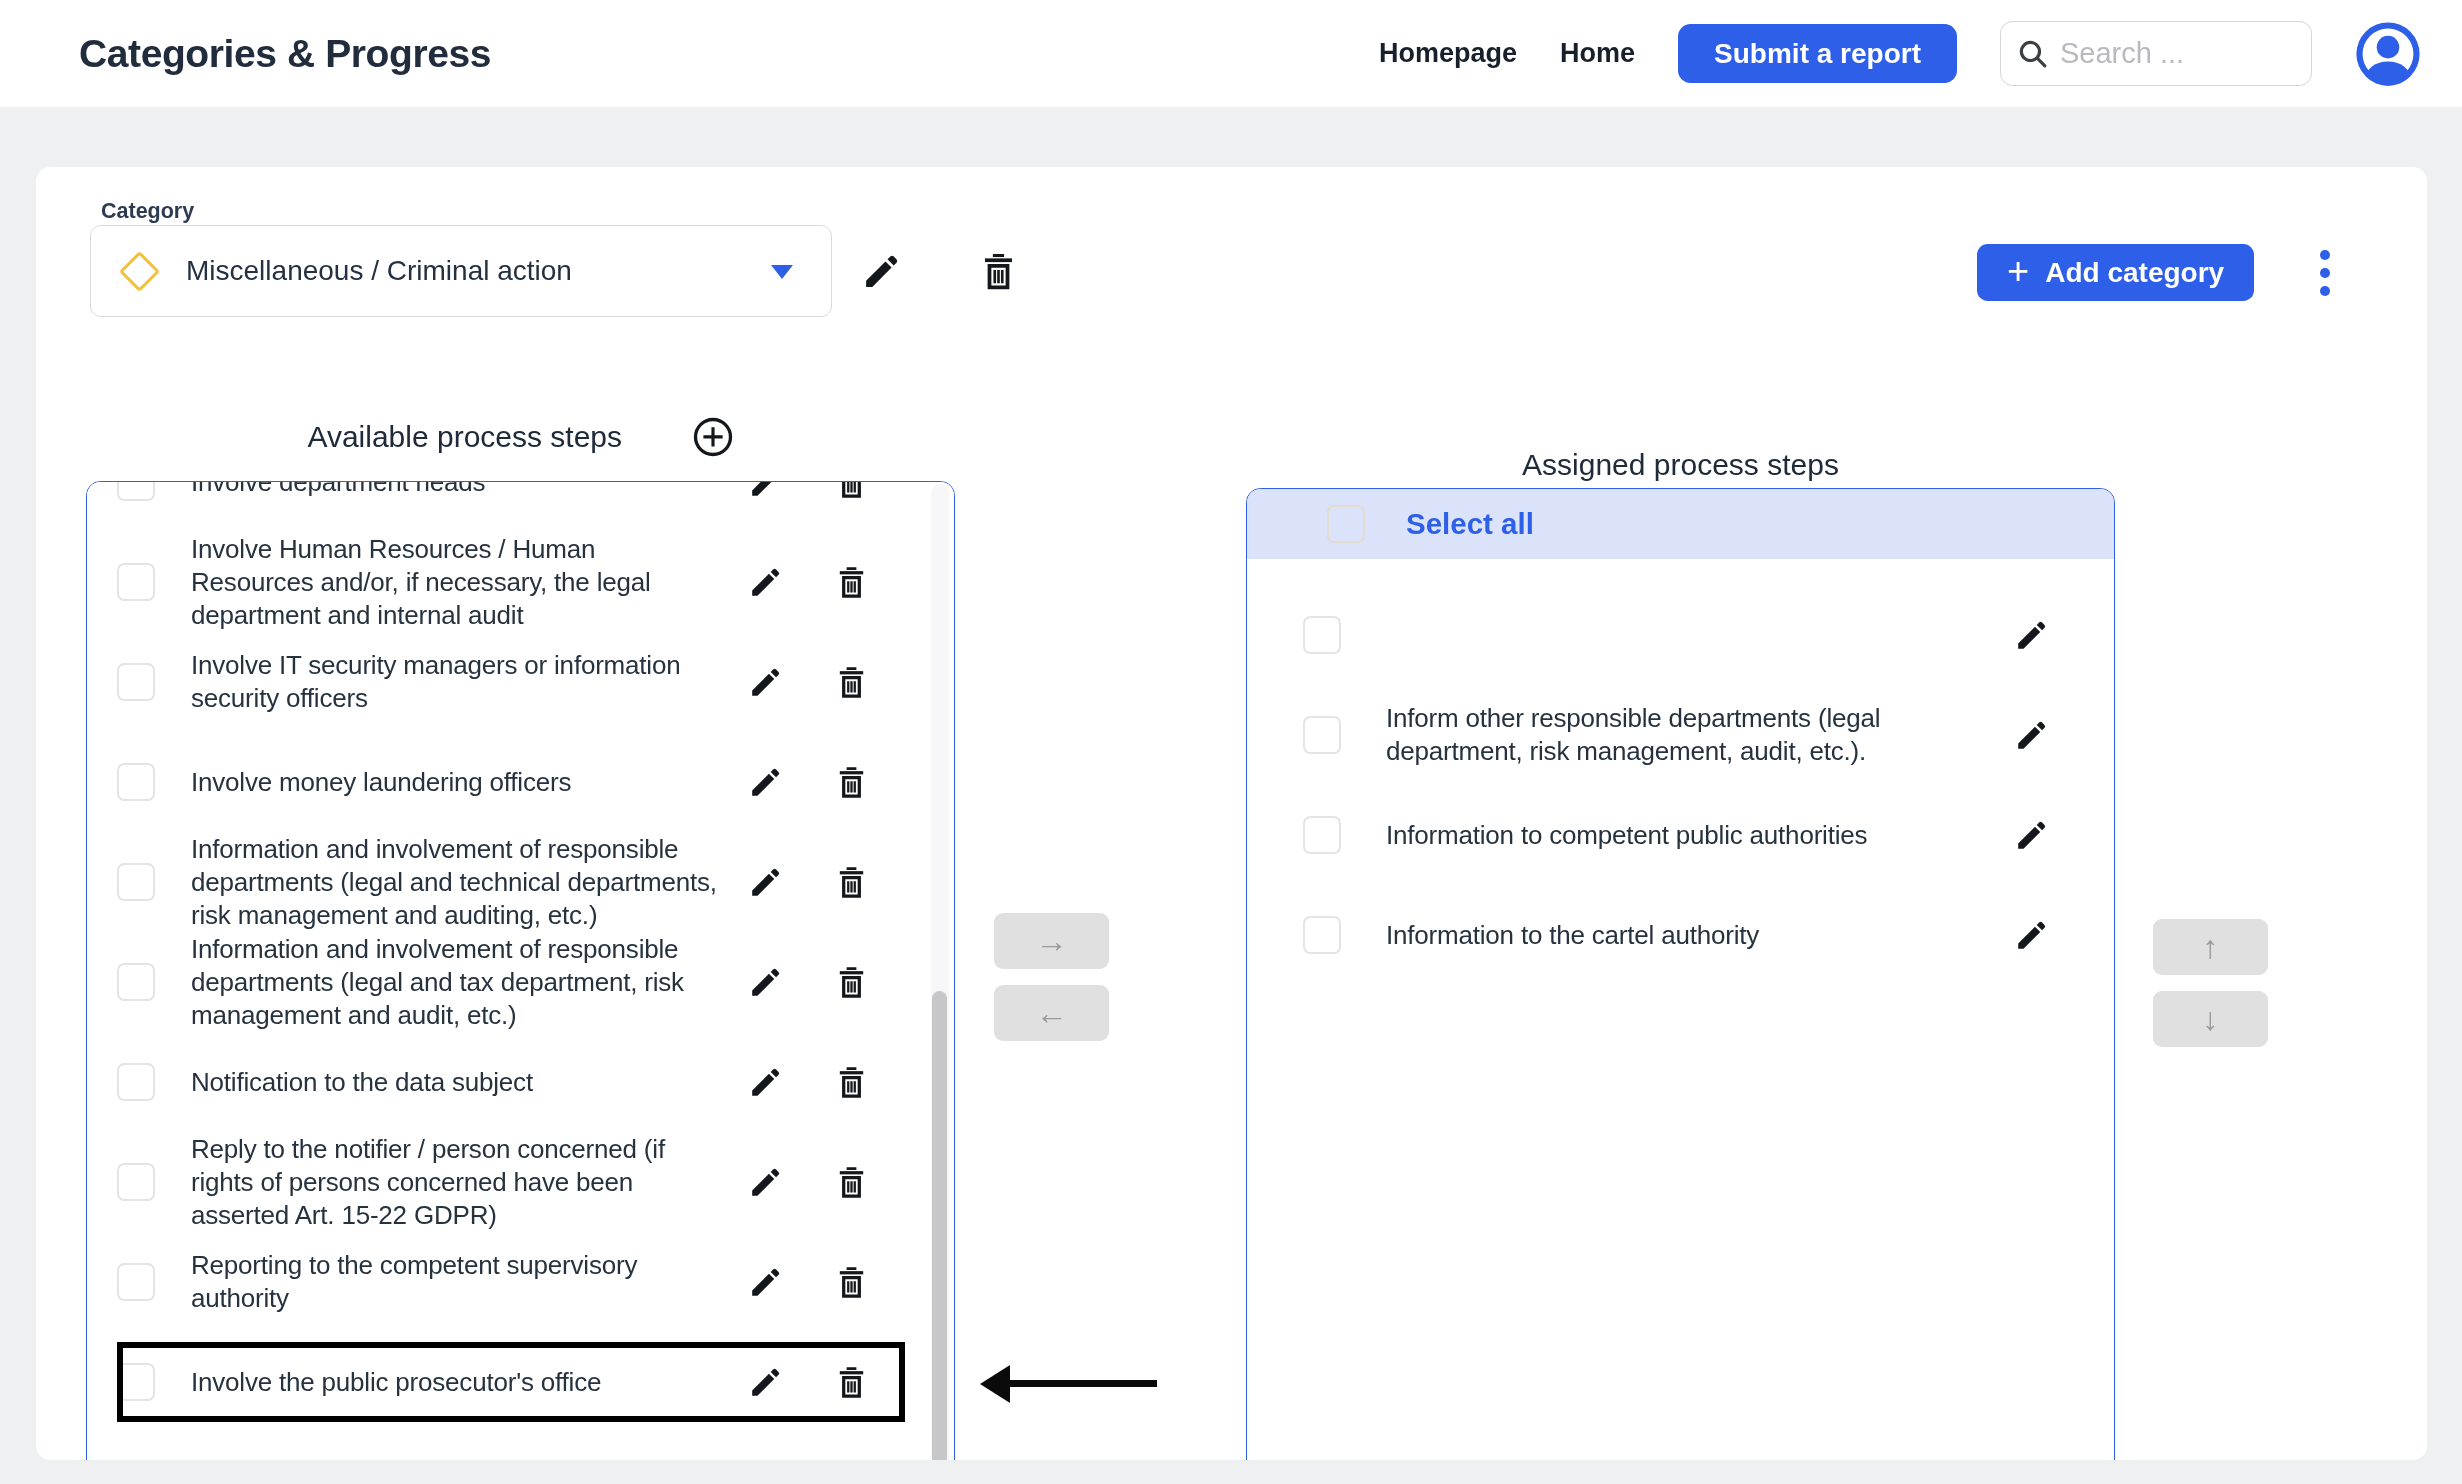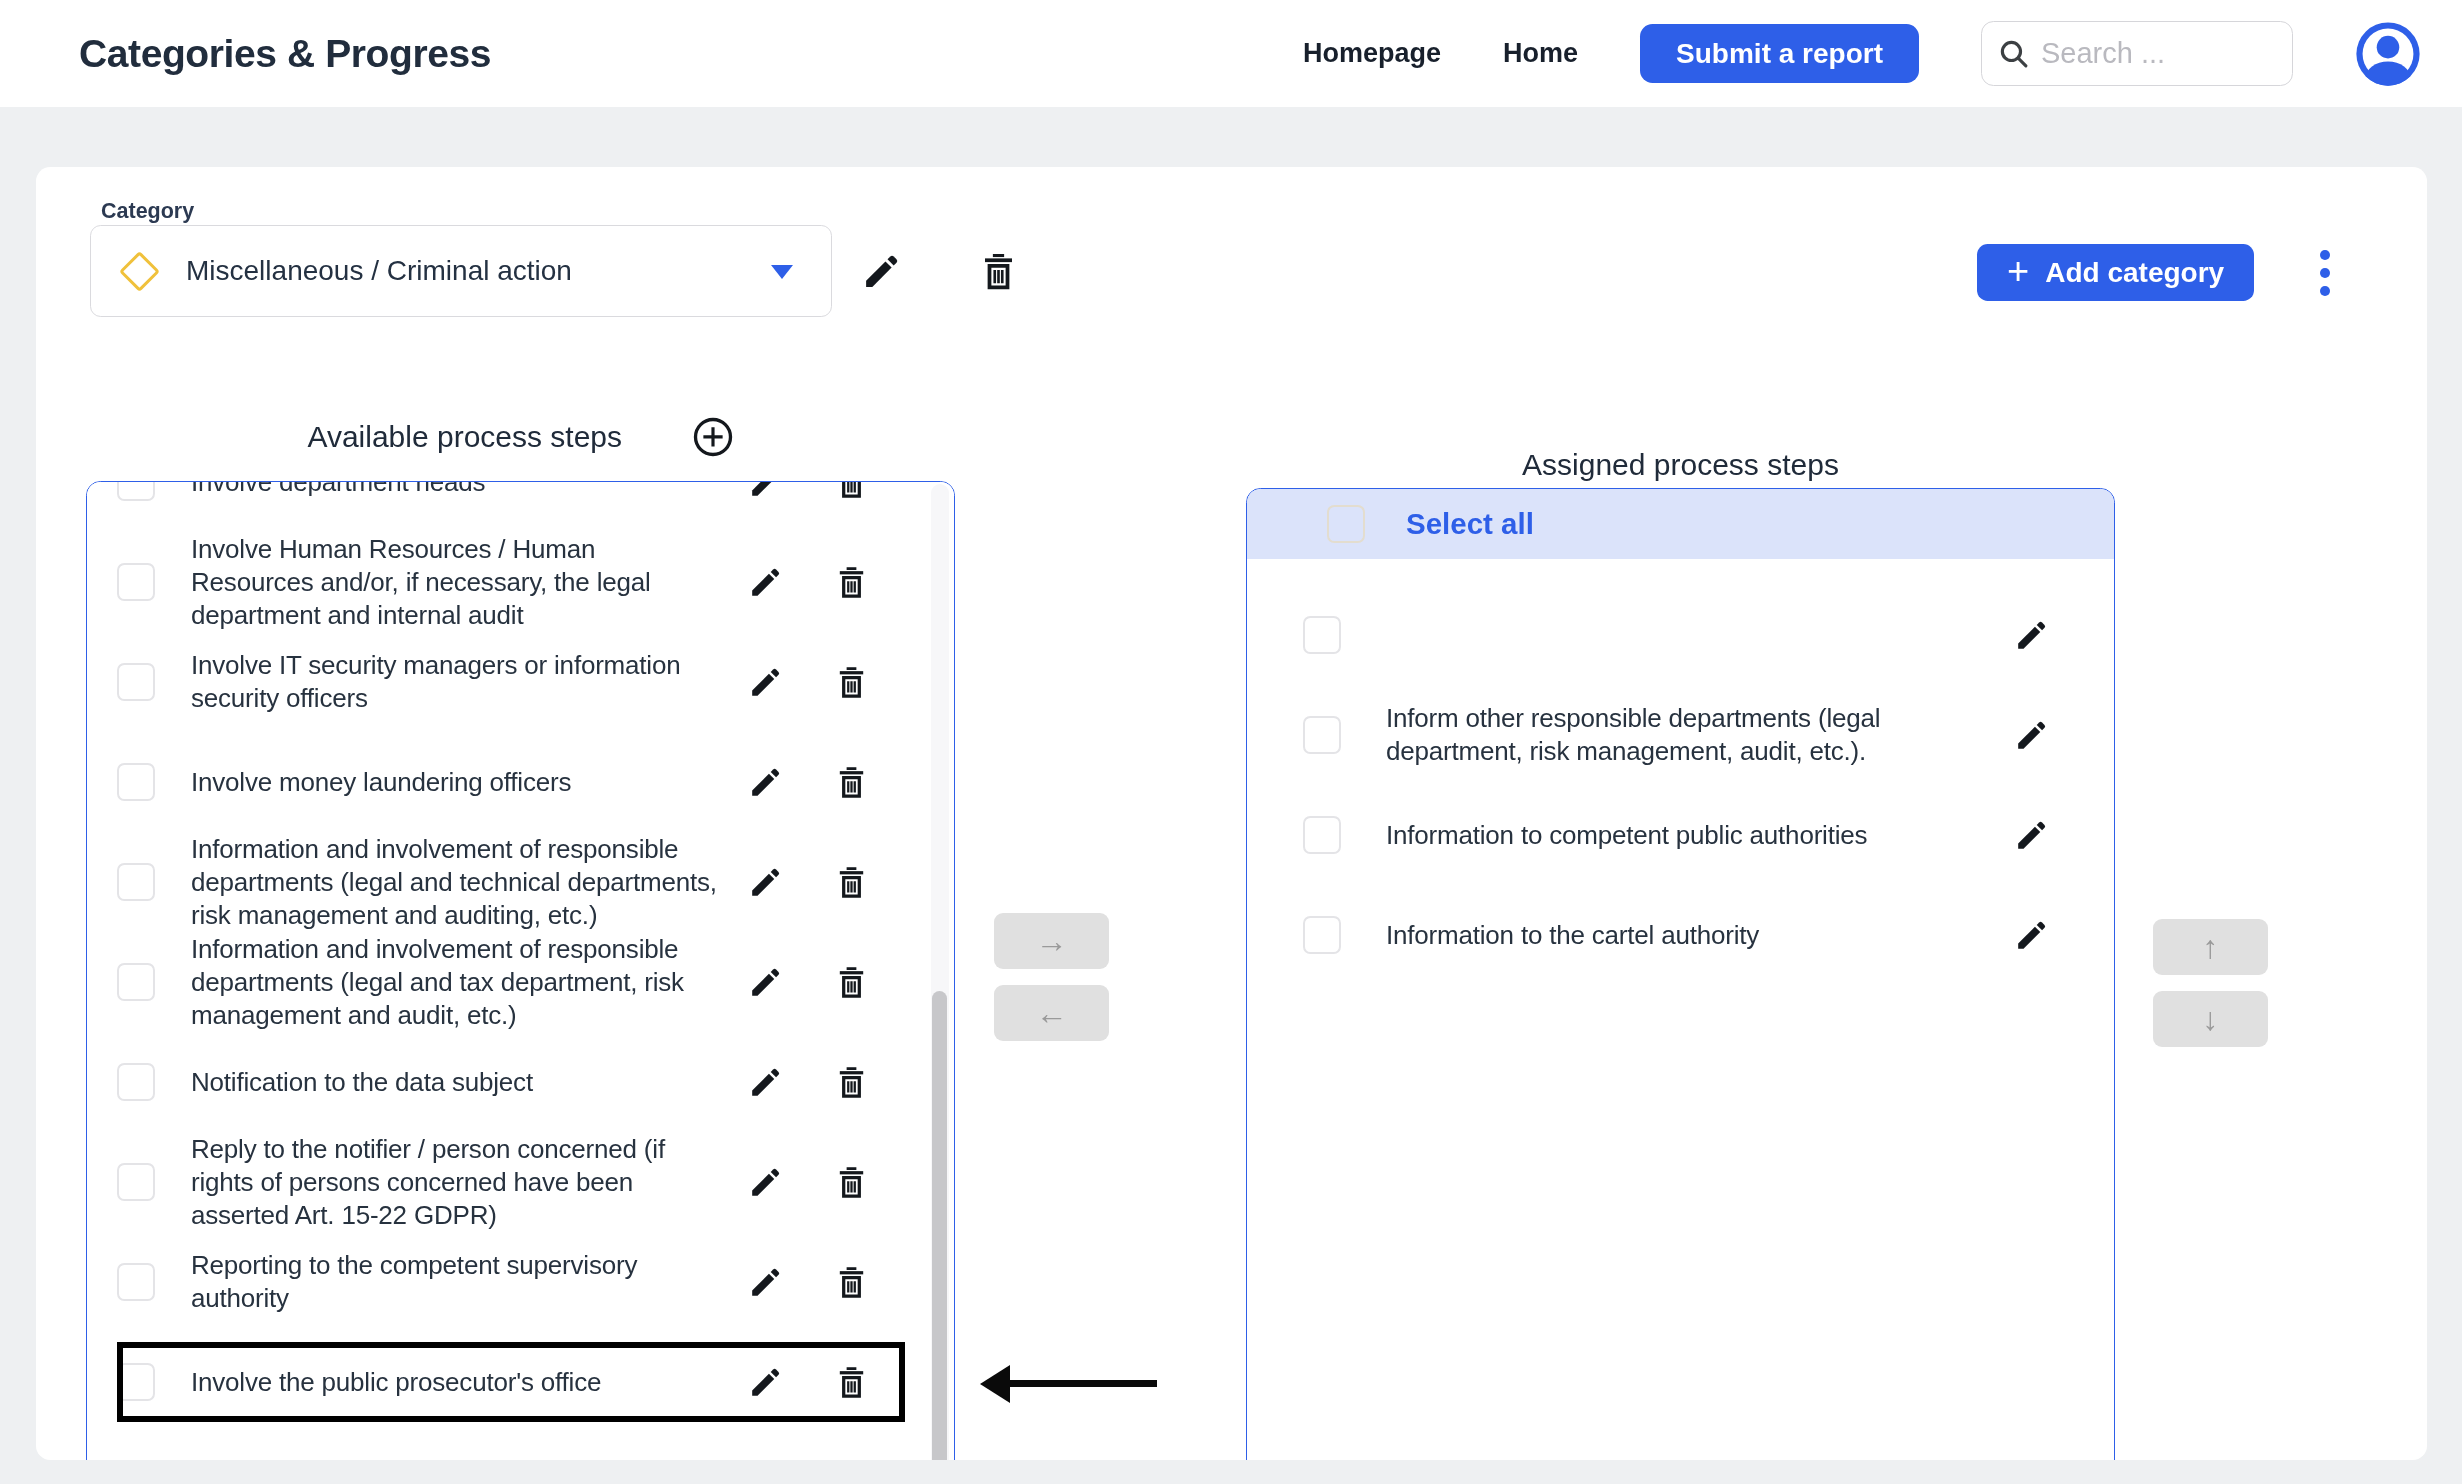--- a/index.html
+++ b/index.html
@@ -2,21 +2,21 @@
 <html style="--accent: #2e5fe8;font-size:14.3px"><head>
 <meta charset="utf-8">
 <style>
   html,body{margin:0;padding:0;}
   body{width:2462px;height:1485px;background:#eef0f2;font-family:"Liberation Sans",sans-serif;overflow:hidden;}
   #app{position:relative;width:2462px;height:1485px;}
 
   
   .header{position:absolute;left:0;top:0;width:2462px;height:107px;background:#fff;display:flex;align-items:center;padding:0 41px 0 43px;box-sizing:border-box;z-index:5;}
   .page-title{font-size:39px;font-weight:700;color:#212d3d;letter-spacing:-0.4px;margin-left:36px;}
-  .header-right{margin-left:auto;display:flex;align-items:center;gap:62px;}
+  .header-right{margin-left:auto;display:flex;align-items:center;gap:43px;}
   .nav-link{font-size:27px;font-weight:700;color:#18202c;cursor:pointer;background:none;border:none;font-family:inherit;padding:0;}
   .submit-btn{background:var(--accent);color:#fff;border:none;border-radius:12.5px;height:59px;padding:0 36px;font-size:28px;font-weight:700;font-family:inherit;cursor:pointer;}
   .search-wrap{position:relative;width:312px;height:65px;}
   .search-wrap input{width:100%;height:100%;box-sizing:border-box;border:1.8px solid #d6d6da;border-radius:12.5px;padding:0 18px 0 59px;font-size:29px;color:#3a3a40;font-family:inherit;outline:none;background:#fff;}
   .search-wrap input::placeholder{color:#b9b9bf;}
   .search-icon{position:absolute;left:16px;top:16px;width:33px;height:33px;}
   .avatar{width:66px;height:66px;border:none;background:none;padding:0;cursor:pointer;}
 
   
   .card{position:absolute;left:36px;top:167px;width:2391px;height:1293px;background:#fff;border-radius:14.3px;overflow:hidden;}

